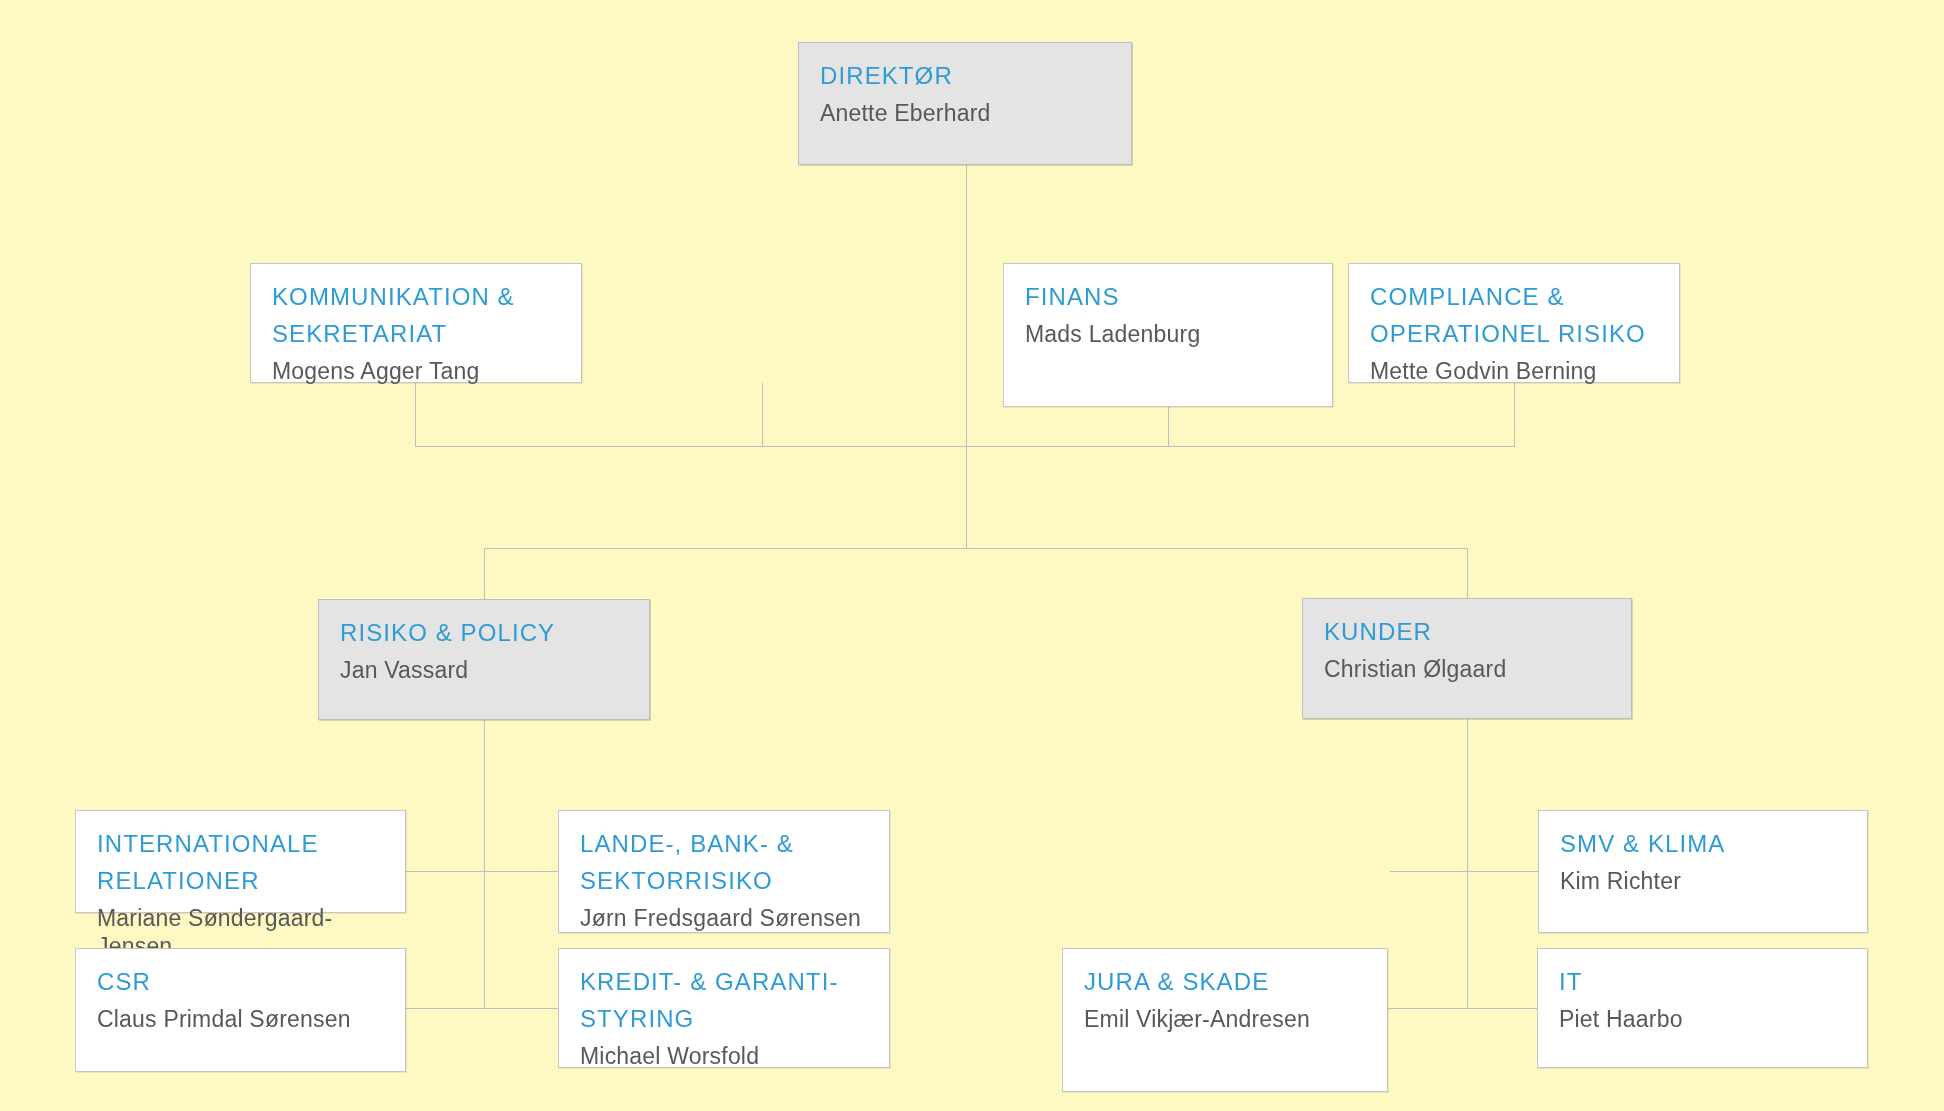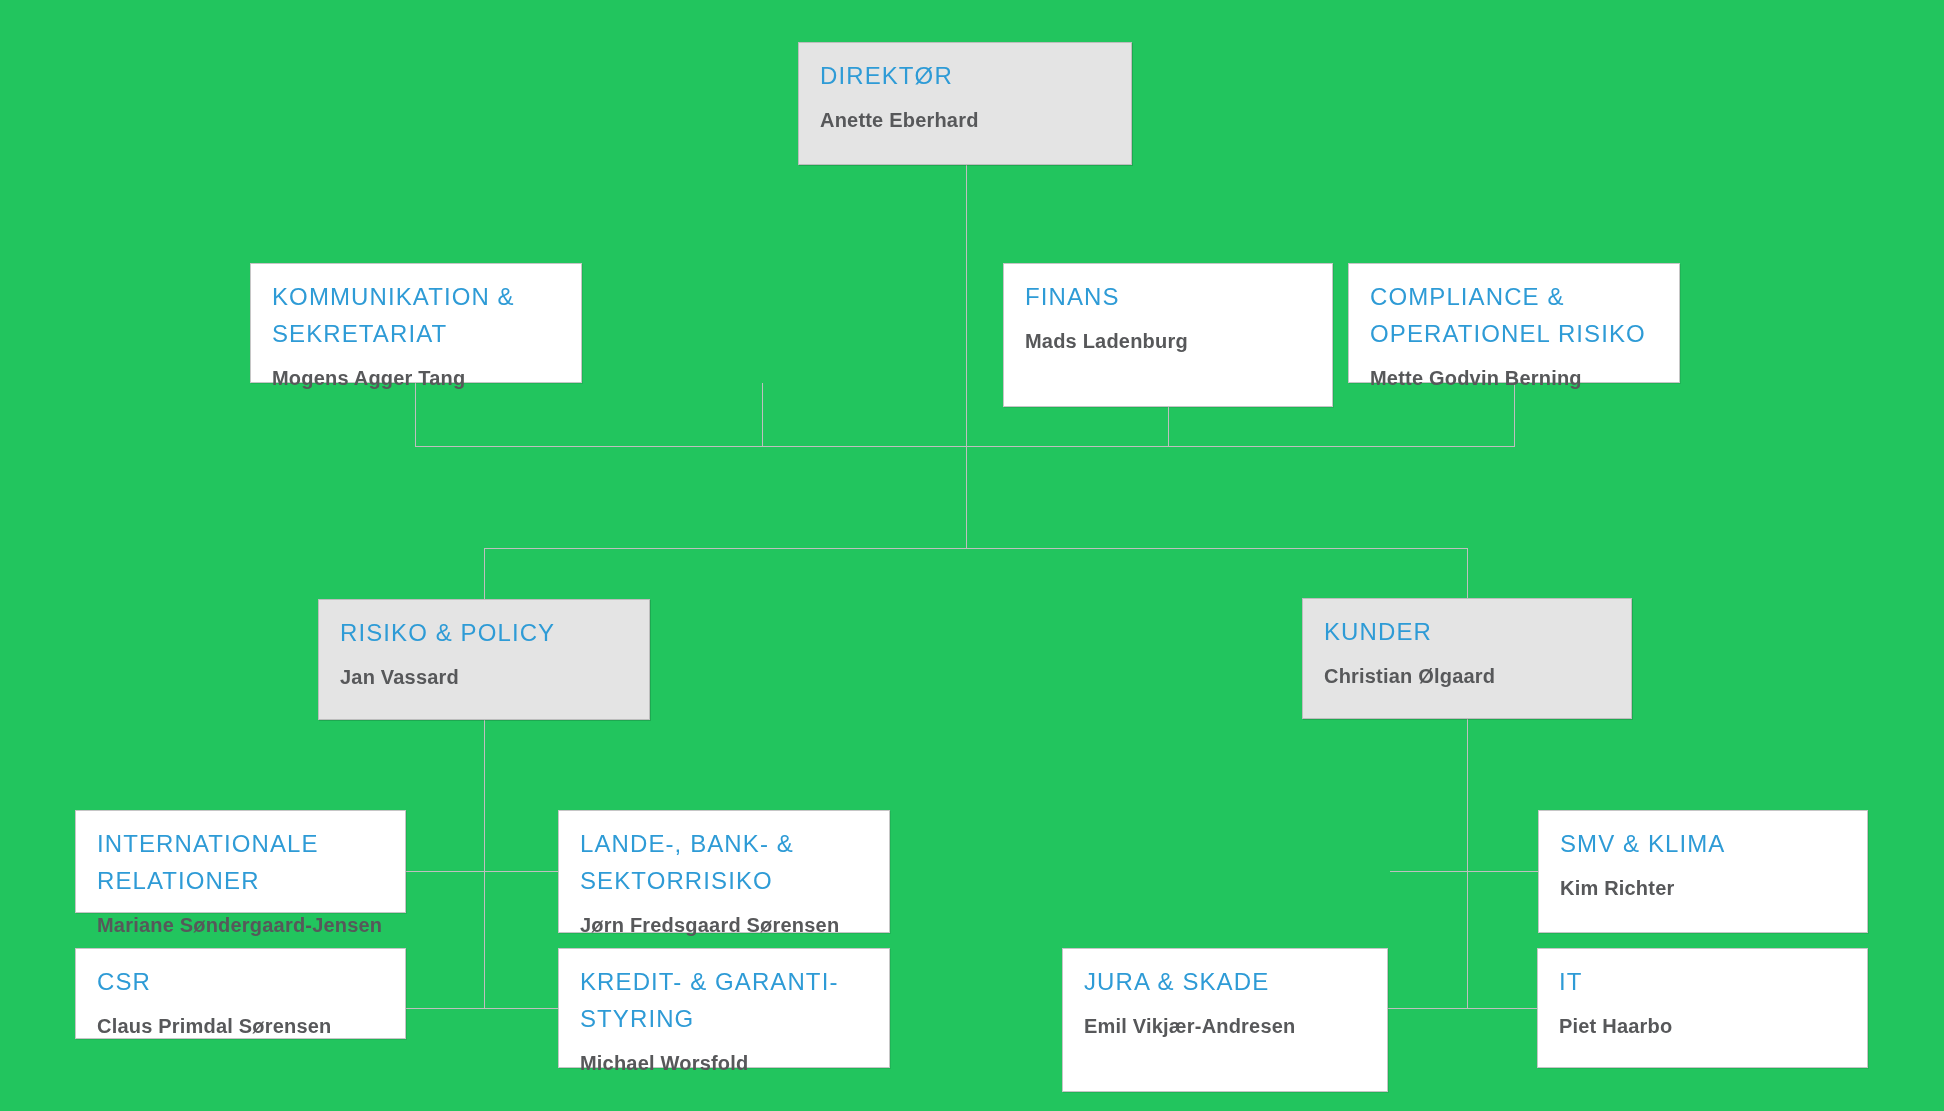--- a/index.html
+++ b/index.html
@@ -1,19 +1,19 @@
 <!DOCTYPE html>
 <html><head>
 <meta charset="utf-8">
 <style>
   html,body{margin:0;padding:0;background:#ffffff;}
   #canvas{
     position:relative;
     width:1944px;height:1111px;
-    background:#22c55e;
+    background:#fef9c3;
     font-family:"Liberation Sans", sans-serif;
     overflow:hidden;
   }
   .node{
     position:absolute;
     box-sizing:border-box;
     background:#ffffff;
     border:1px solid #c6c6c6;
     box-shadow:1px 1px 0 rgba(0,0,0,0.08);
     padding:14px 21px 12px 21px;
@@ -26,25 +26,25 @@
   .title{
     color:#2e9bd6;
     font-size:24px;
     line-height:37px;
     letter-spacing:1.1px;
     font-weight:300;
     white-space:pre-line;
   }
   .person{
     color:#57585a;
-    font-size:20px;
+    font-size:23px;
     line-height:28px;
     letter-spacing:0.2px;
-    margin-top:12px;
-    font-weight:700;
+    margin-top:5px;
+    font-weight:400;
   }
   .line{position:absolute;background:#bfbfbf;}
   .line.h{height:1px;}
   .line.v{width:1px;}
 </style>
 </head>
 <body>
 
 <div id="canvas">
 
@@ -97,21 +97,21 @@
   <div class="node" style="left:75px;top:810px;width:331px;height:103px">
     <div class="title">INTERNATIONALE
 RELATIONER</div>
     <div class="person">Mariane Søndergaard-Jensen</div>
   </div>
   <div class="node" style="left:558px;top:810px;width:332px;height:123px">
     <div class="title">LANDE-, BANK- &amp;
 SEKTORRISIKO</div>
     <div class="person">Jørn Fredsgaard Sørensen</div>
   </div>
-  <div class="node" style="left:75px;top:948px;width:331px;height:91px">
+  <div class="node" style="left:75px;top:948px;width:331px;height:124px">
     <div class="title">CSR</div>
     <div class="person">Claus Primdal Sørensen</div>
   </div>
   <div class="node" style="left:558px;top:948px;width:332px;height:120px">
     <div class="title">KREDIT- &amp; GARANTI-
 STYRING</div>
     <div class="person">Michael Worsfold</div>
   </div>
 
   <div class="node" style="left:1538px;top:810px;width:330px;height:123px">

